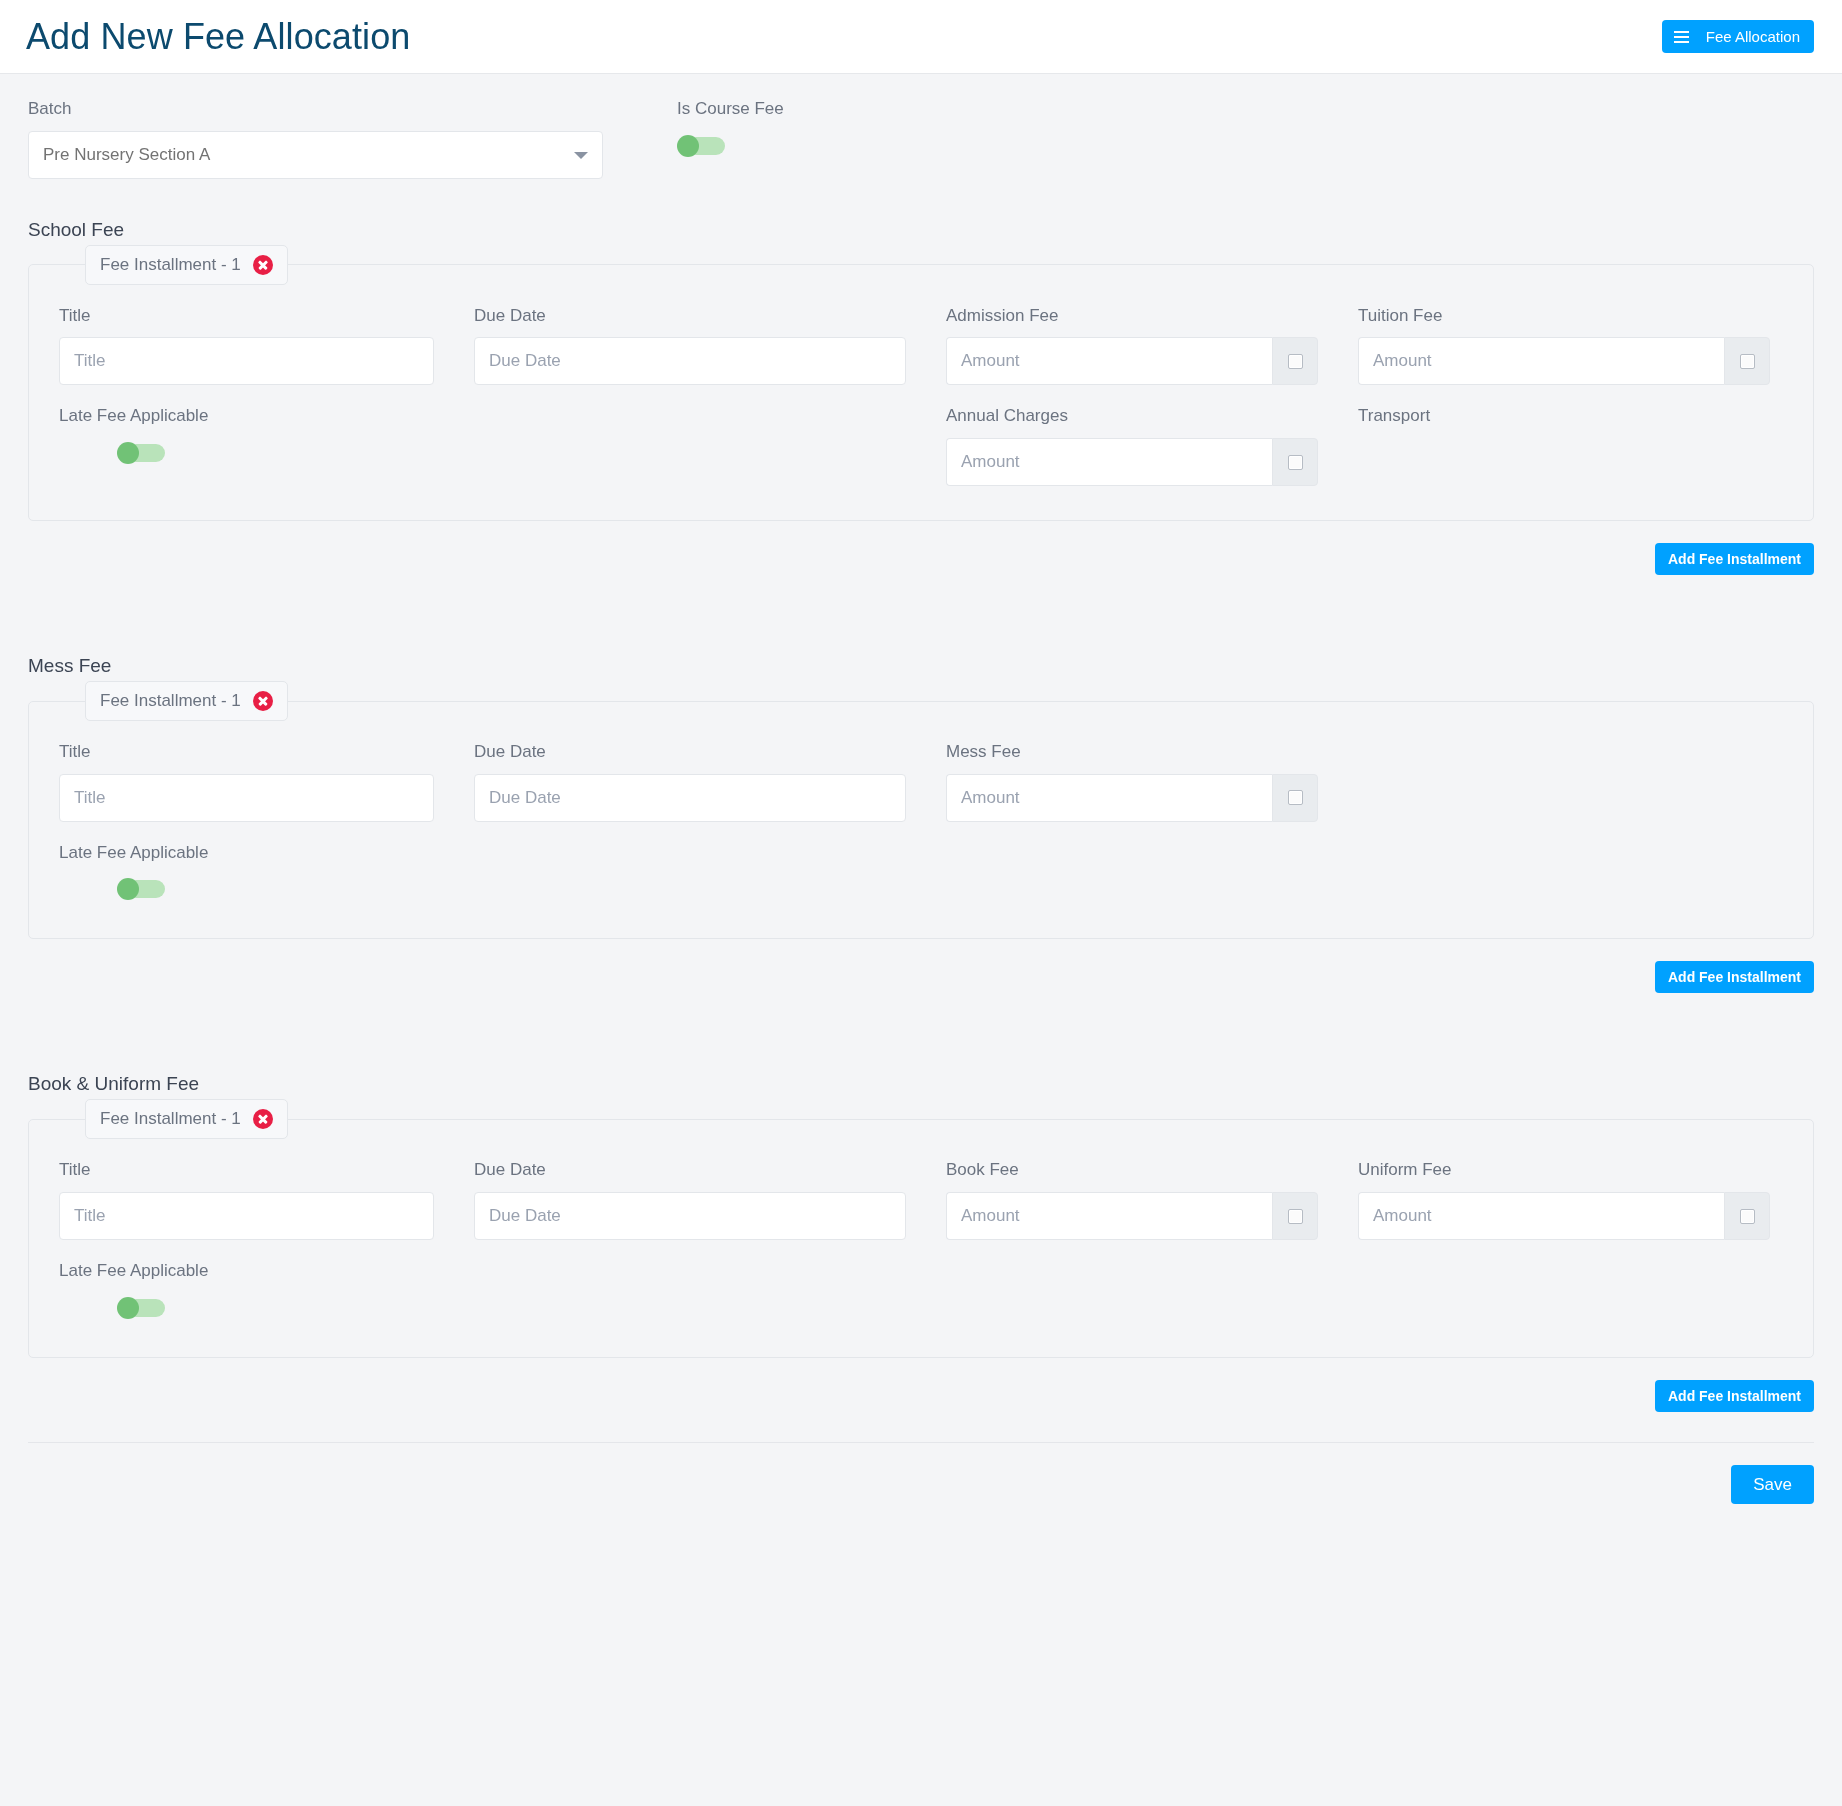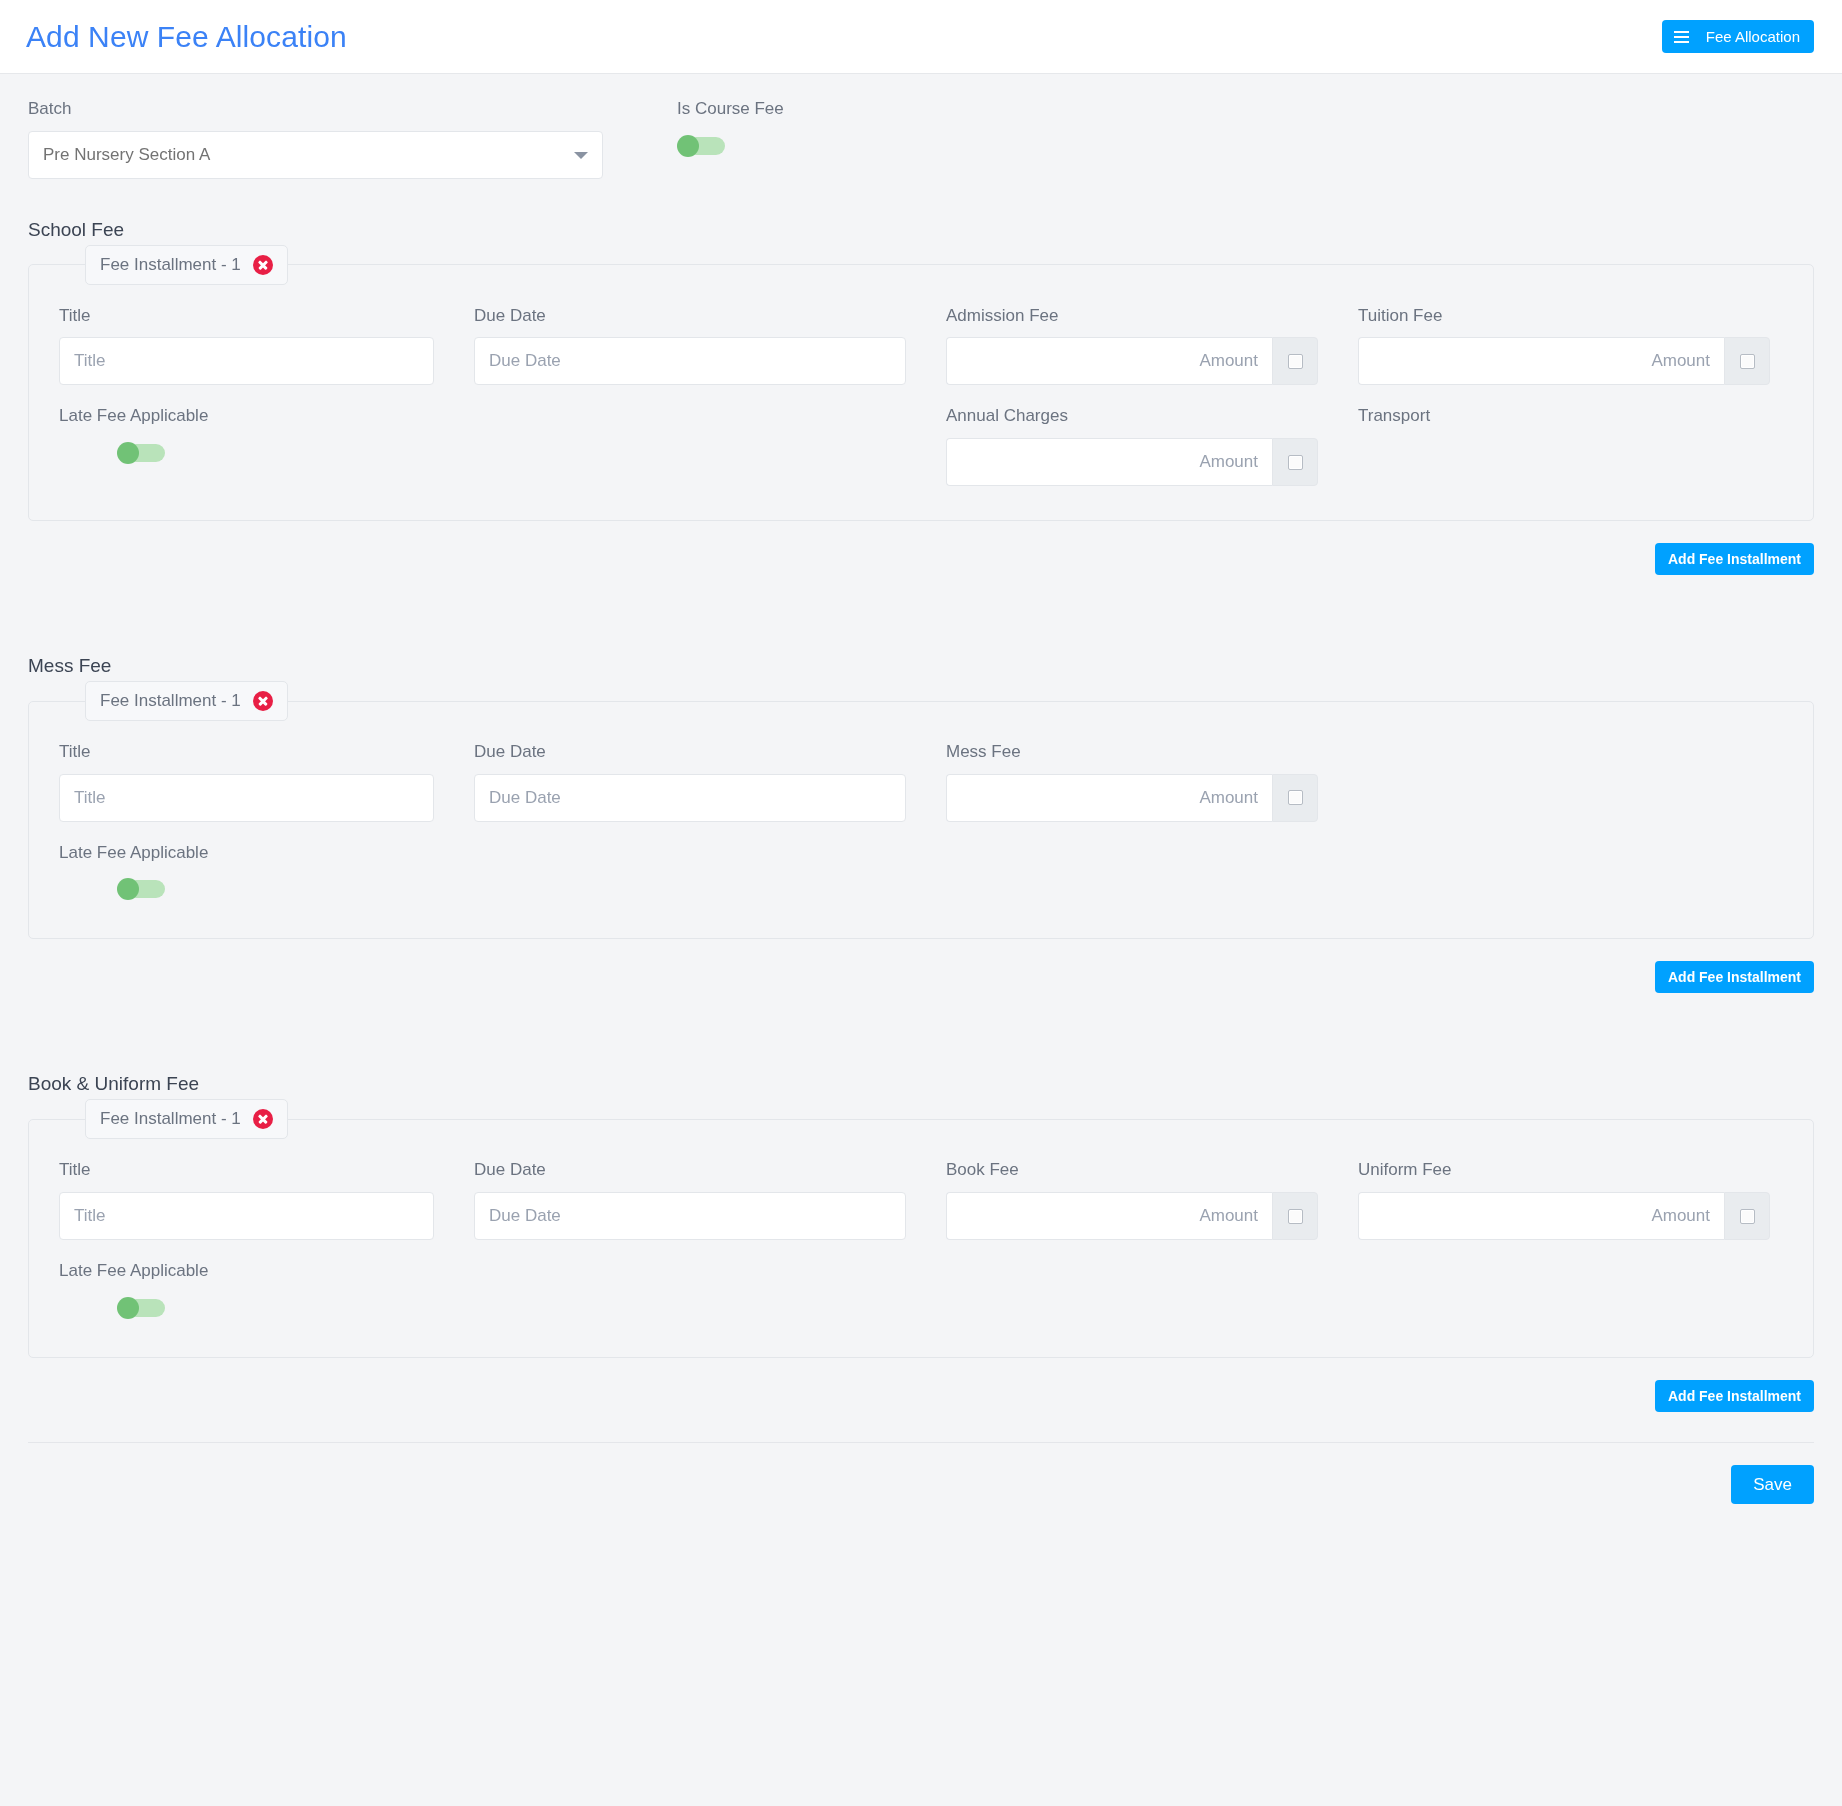--- a/index.html
+++ b/index.html
@@ -17,22 +17,22 @@
   .page-header {
     background: #ffffff;
     height: 74px;
     display: flex;
     align-items: center;
     justify-content: space-between;
     padding: 0 28px 0 26px;
     border-bottom: 1px solid #e6e8eb;
   }
   .page-title {
-    font-size: 30px;
-    color: #3b82f6;
+    font-size: 36px;
+    color: #0c4a6e;
     font-weight: 400;
     letter-spacing: .1px;
   }
   .btn {
     border: none;
     border-radius: 4px;
     cursor: pointer;
     font-family: "Liberation Sans", sans-serif;
   }
   .btn-primary {
@@ -219,21 +219,20 @@
   .col-2 { width: 472px; }
   .col-3 { width: 412px; }
   .col-4 { width: 412px; padding-right: 0; }
 
   
   .input-group { display: flex; width: 100%; }
   .input-group .form-control {
     border-top-right-radius: 0;
     border-bottom-right-radius: 0;
     border-right: none;
-    text-align: right;
   }
   .input-addon {
     width: 46px;
     height: 48px;
     background: #e9ecef;
     border: 1px solid #e3e6ea;
     border-top-right-radius: 4px;
     border-bottom-right-radius: 4px;
     display: flex;
     align-items: center;

